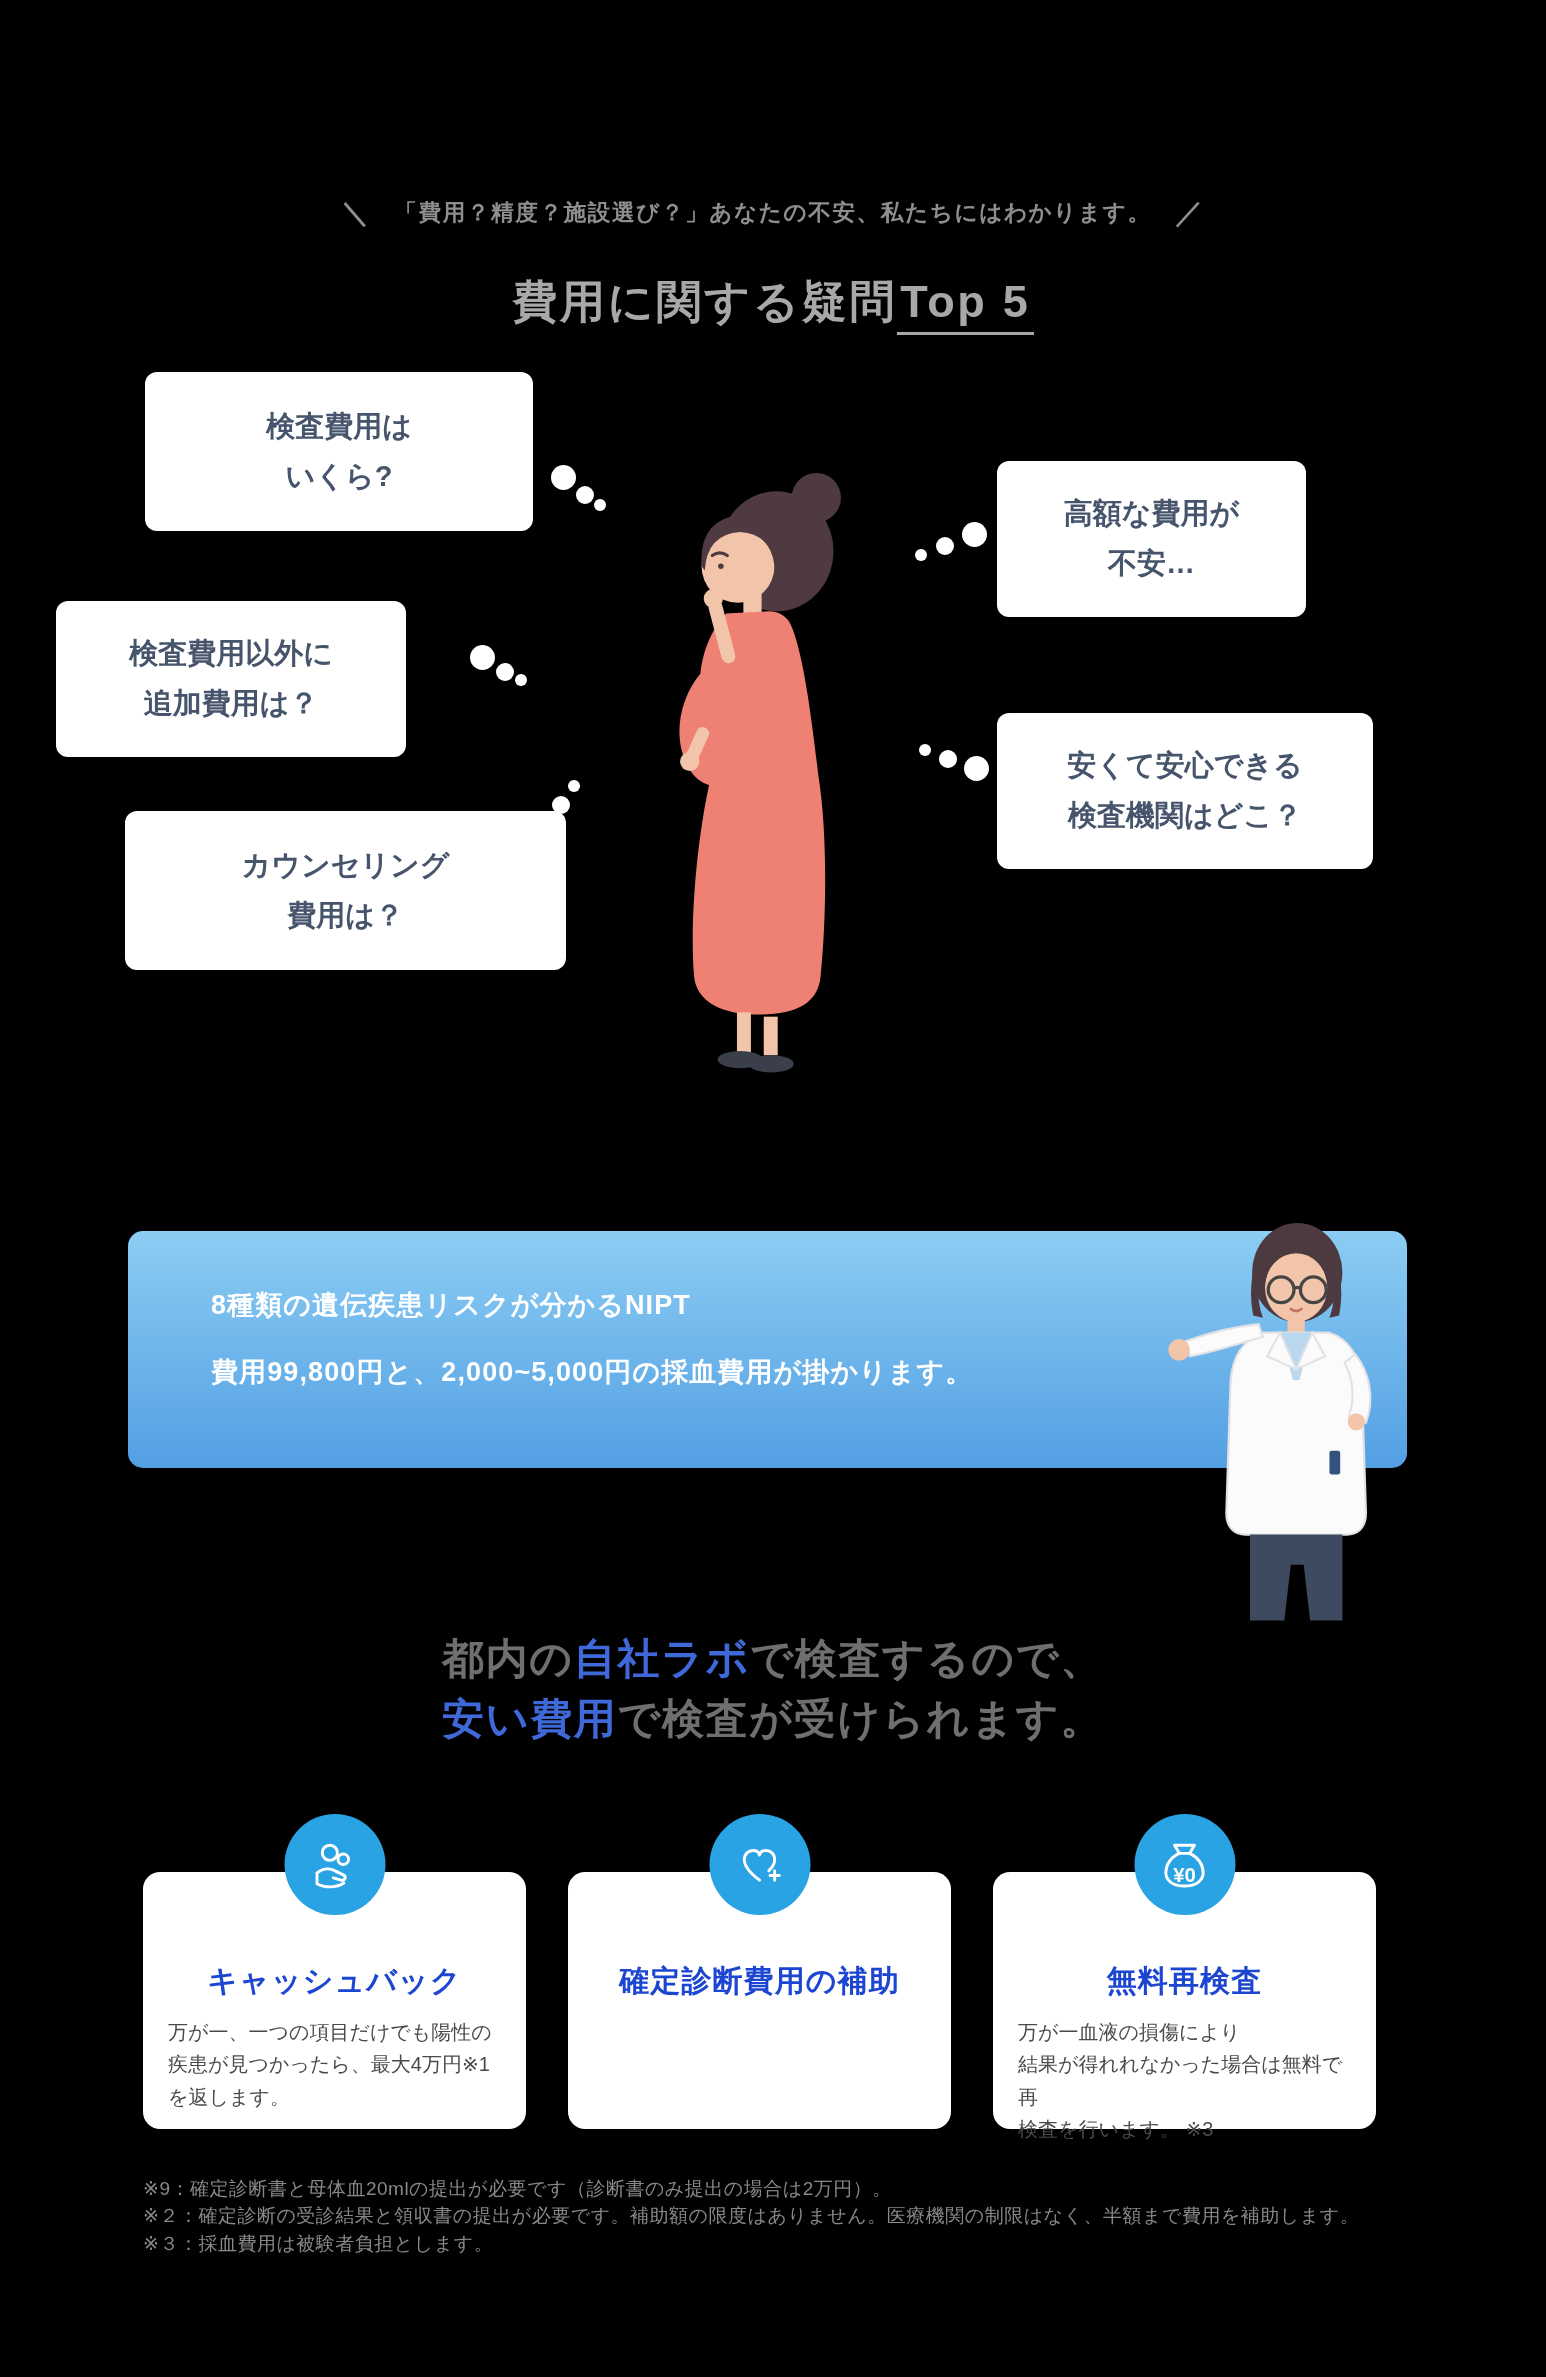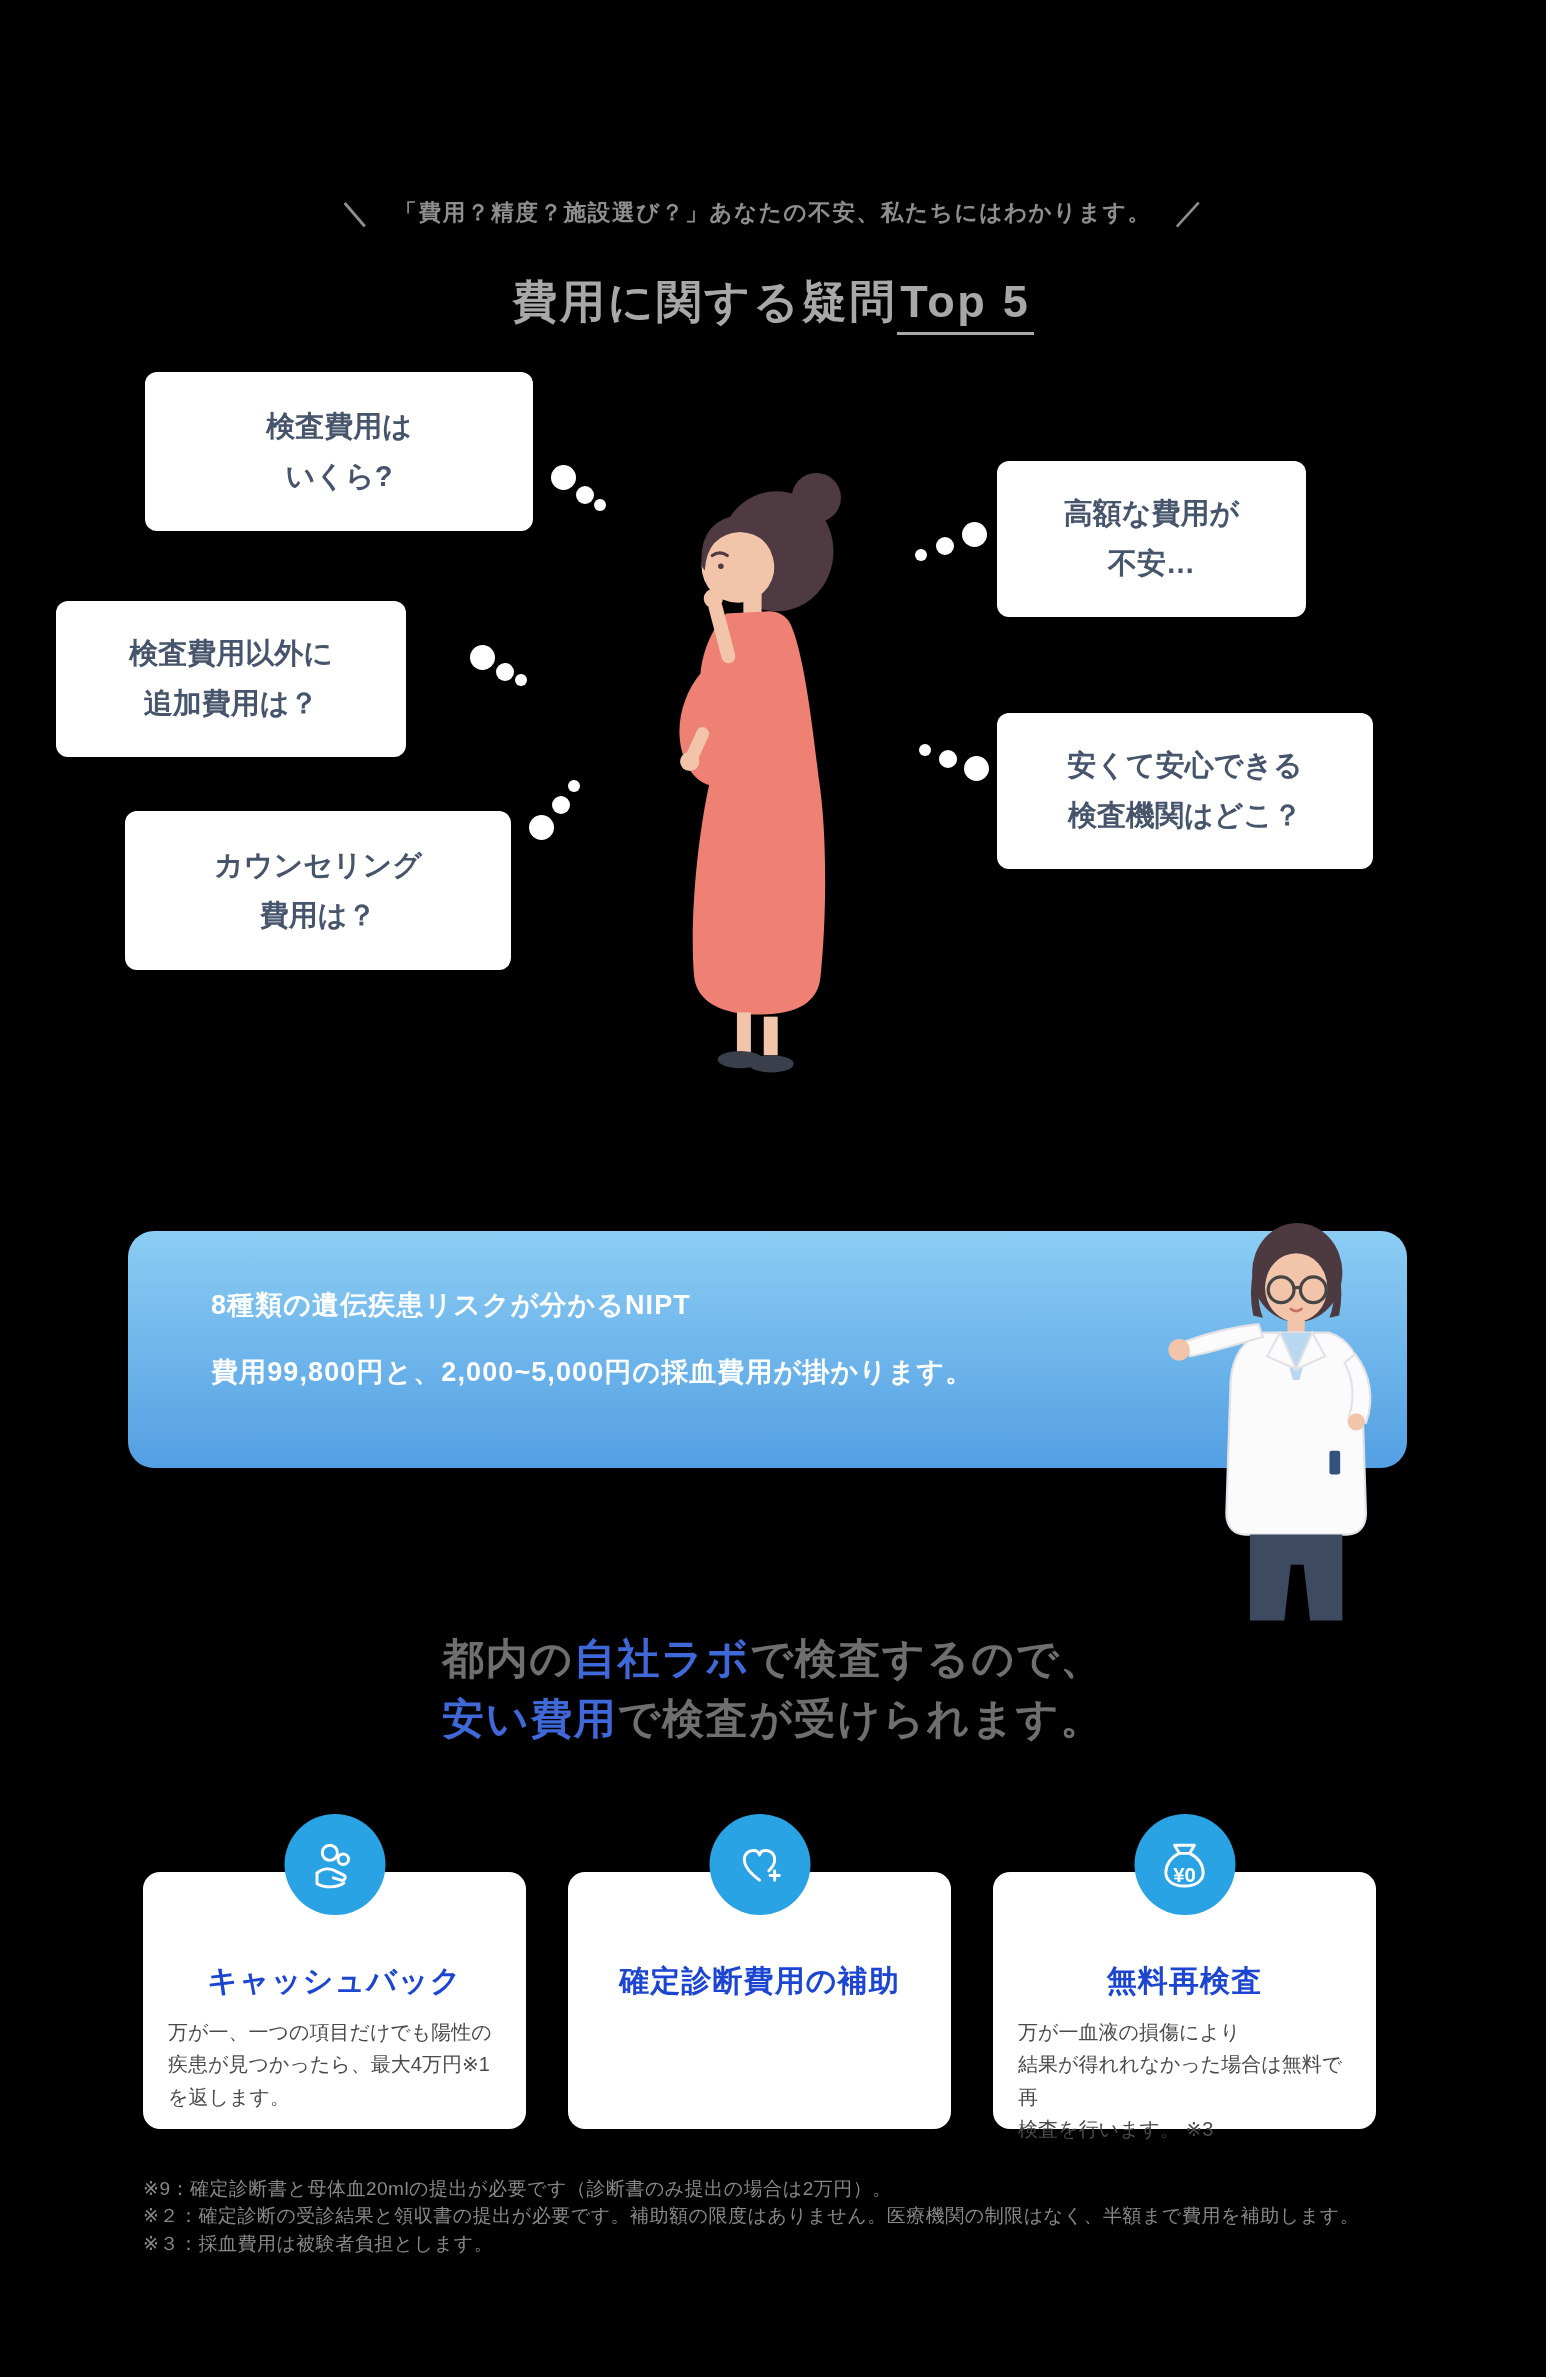--- a/index.html
+++ b/index.html
@@ -12,29 +12,29 @@
 
   .main-heading{position:absolute;top:272px;left:0;width:100%;text-align:center;
     color:#a8a8a8;font-size:45px;font-weight:800;letter-spacing:2.7px}
   .main-heading .underlined{border-bottom:3.2px solid #a8a8a8;padding:0 3.2px 5.4px}
 
   .bubble{position:absolute;background:#fff;border-radius:12px;color:#46556c;
     font-weight:700;font-size:29px;line-height:1.72;display:flex;flex-direction:column;
     align-items:center;justify-content:center;text-align:center}
   .b-l1{left:145px;top:372px;width:388px;height:159px}
   .b-l2{left:56px;top:601px;width:350px;height:156px}
-  .b-l3{left:125px;top:811px;width:386px;height:159px}
+  .b-l3{left:125px;top:811px;width:441px;height:159px}
   .b-r1{left:997px;top:461px;width:309px;height:156px}
   .b-r2{left:997px;top:713px;width:376px;height:156px}
   .dot{position:absolute;background:#fff;border-radius:50%}
 
   .woman-svg{position:absolute;left:634px;top:463px;width:252px;height:628px}
 
   .banner{position:absolute;left:128px;top:1231px;width:1279px;height:237px;
-    border-radius:26px;background:linear-gradient(180deg,#8bcdf3 0%,#539fe3 100%)}
+    border-radius:15px;background:linear-gradient(180deg,#8bcdf3 0%,#539fe3 100%)}
   .banner-l1{position:absolute;left:83px;top:56px;color:#fff;font-size:27px;font-weight:700;letter-spacing:1.1px}
   .banner-l2{position:absolute;left:83px;top:123px;color:#fff;font-size:27px;font-weight:700;letter-spacing:1.1px}
 
   .doctor-svg{position:absolute;left:1149px;top:1195px;width:290px;height:430px;z-index:3}
 
   .lab-heading{position:absolute;top:1629px;left:0;width:100%;text-align:center;
     font-size:42px;font-weight:800;line-height:1.42;letter-spacing:1.6px}
   .lab-heading .g{color:#6f6f6f}
   .lab-heading .b{color:#3f68d8}
 

